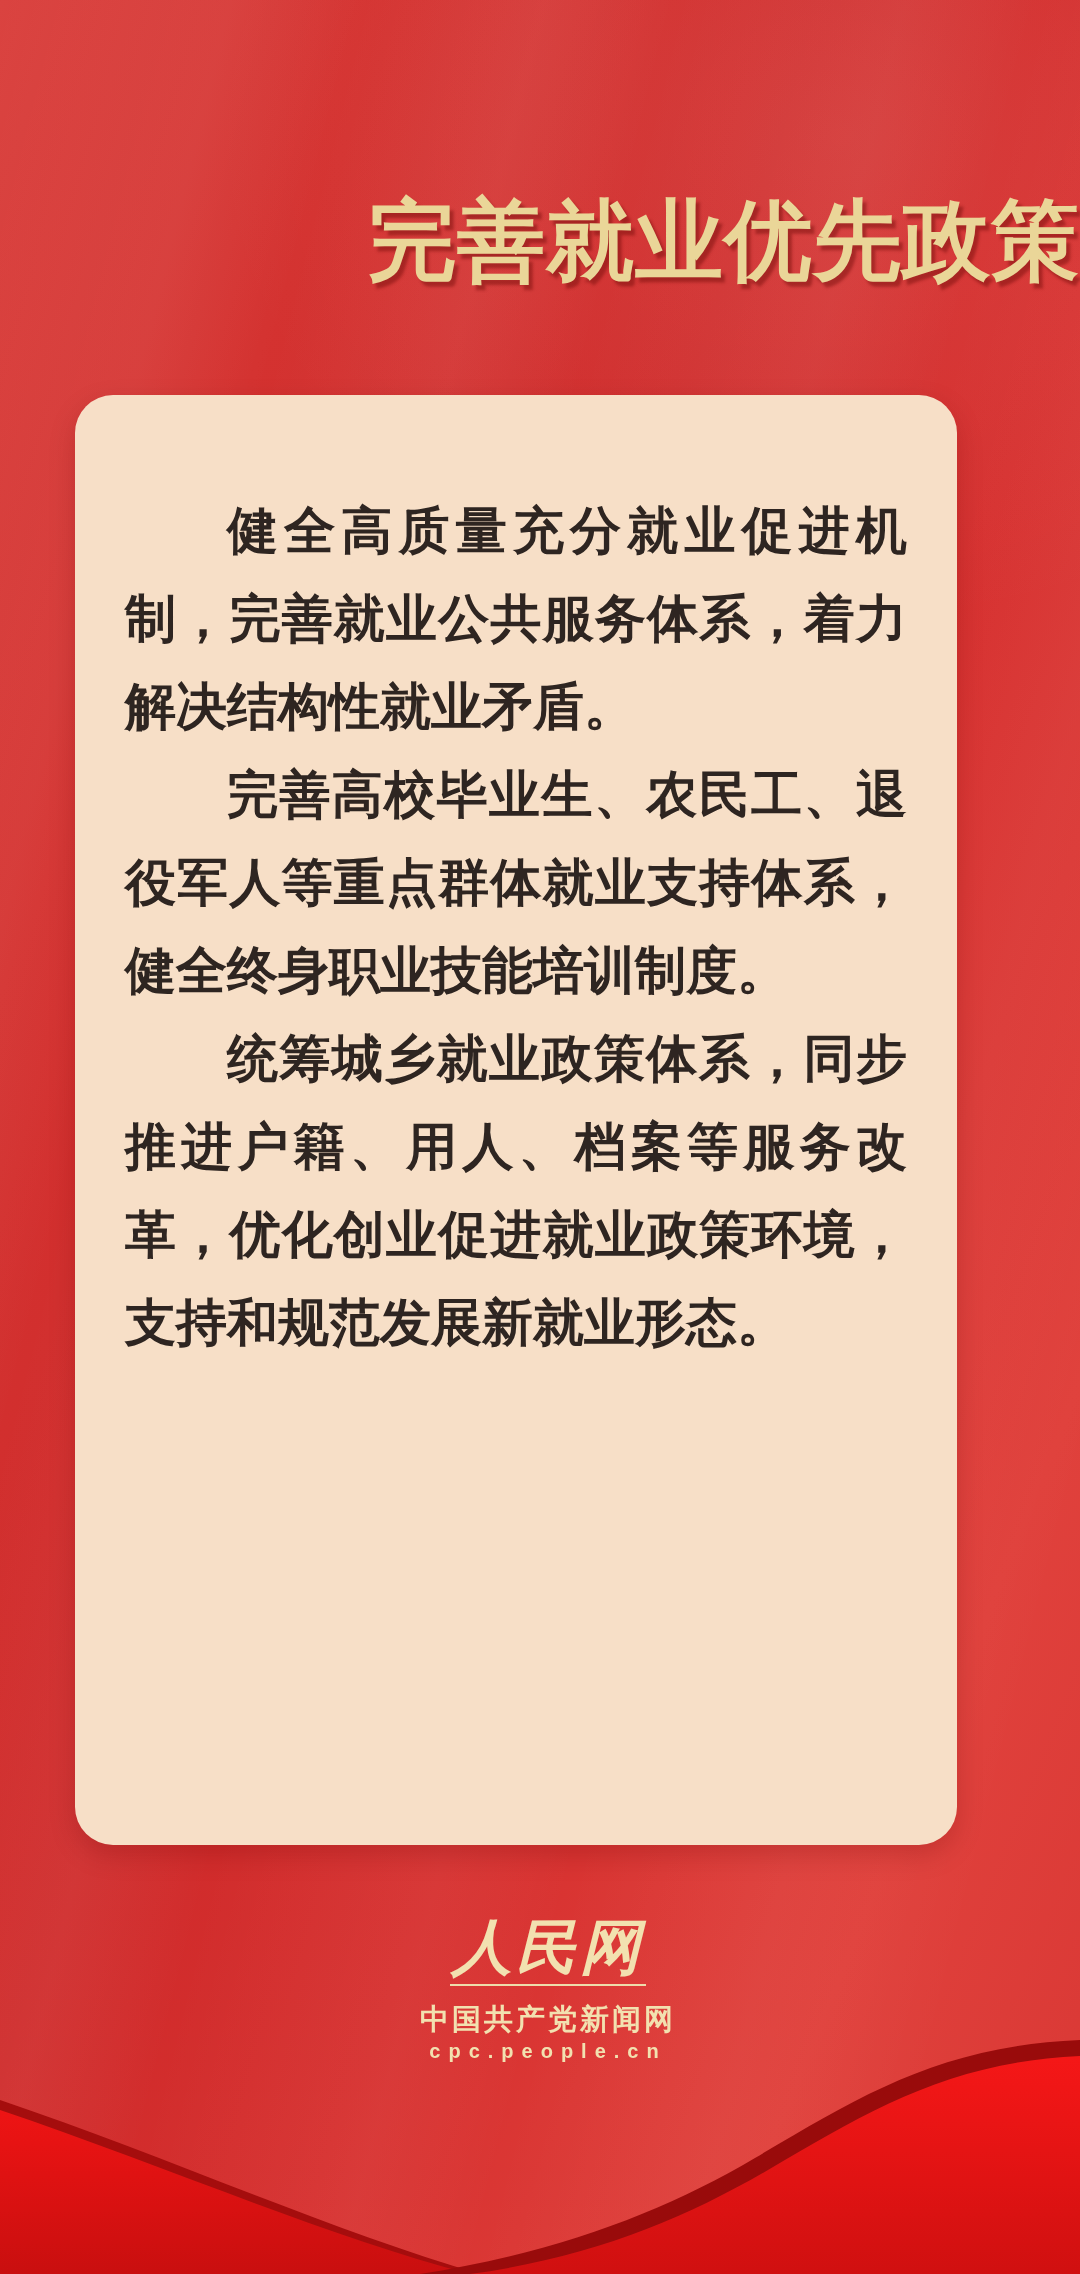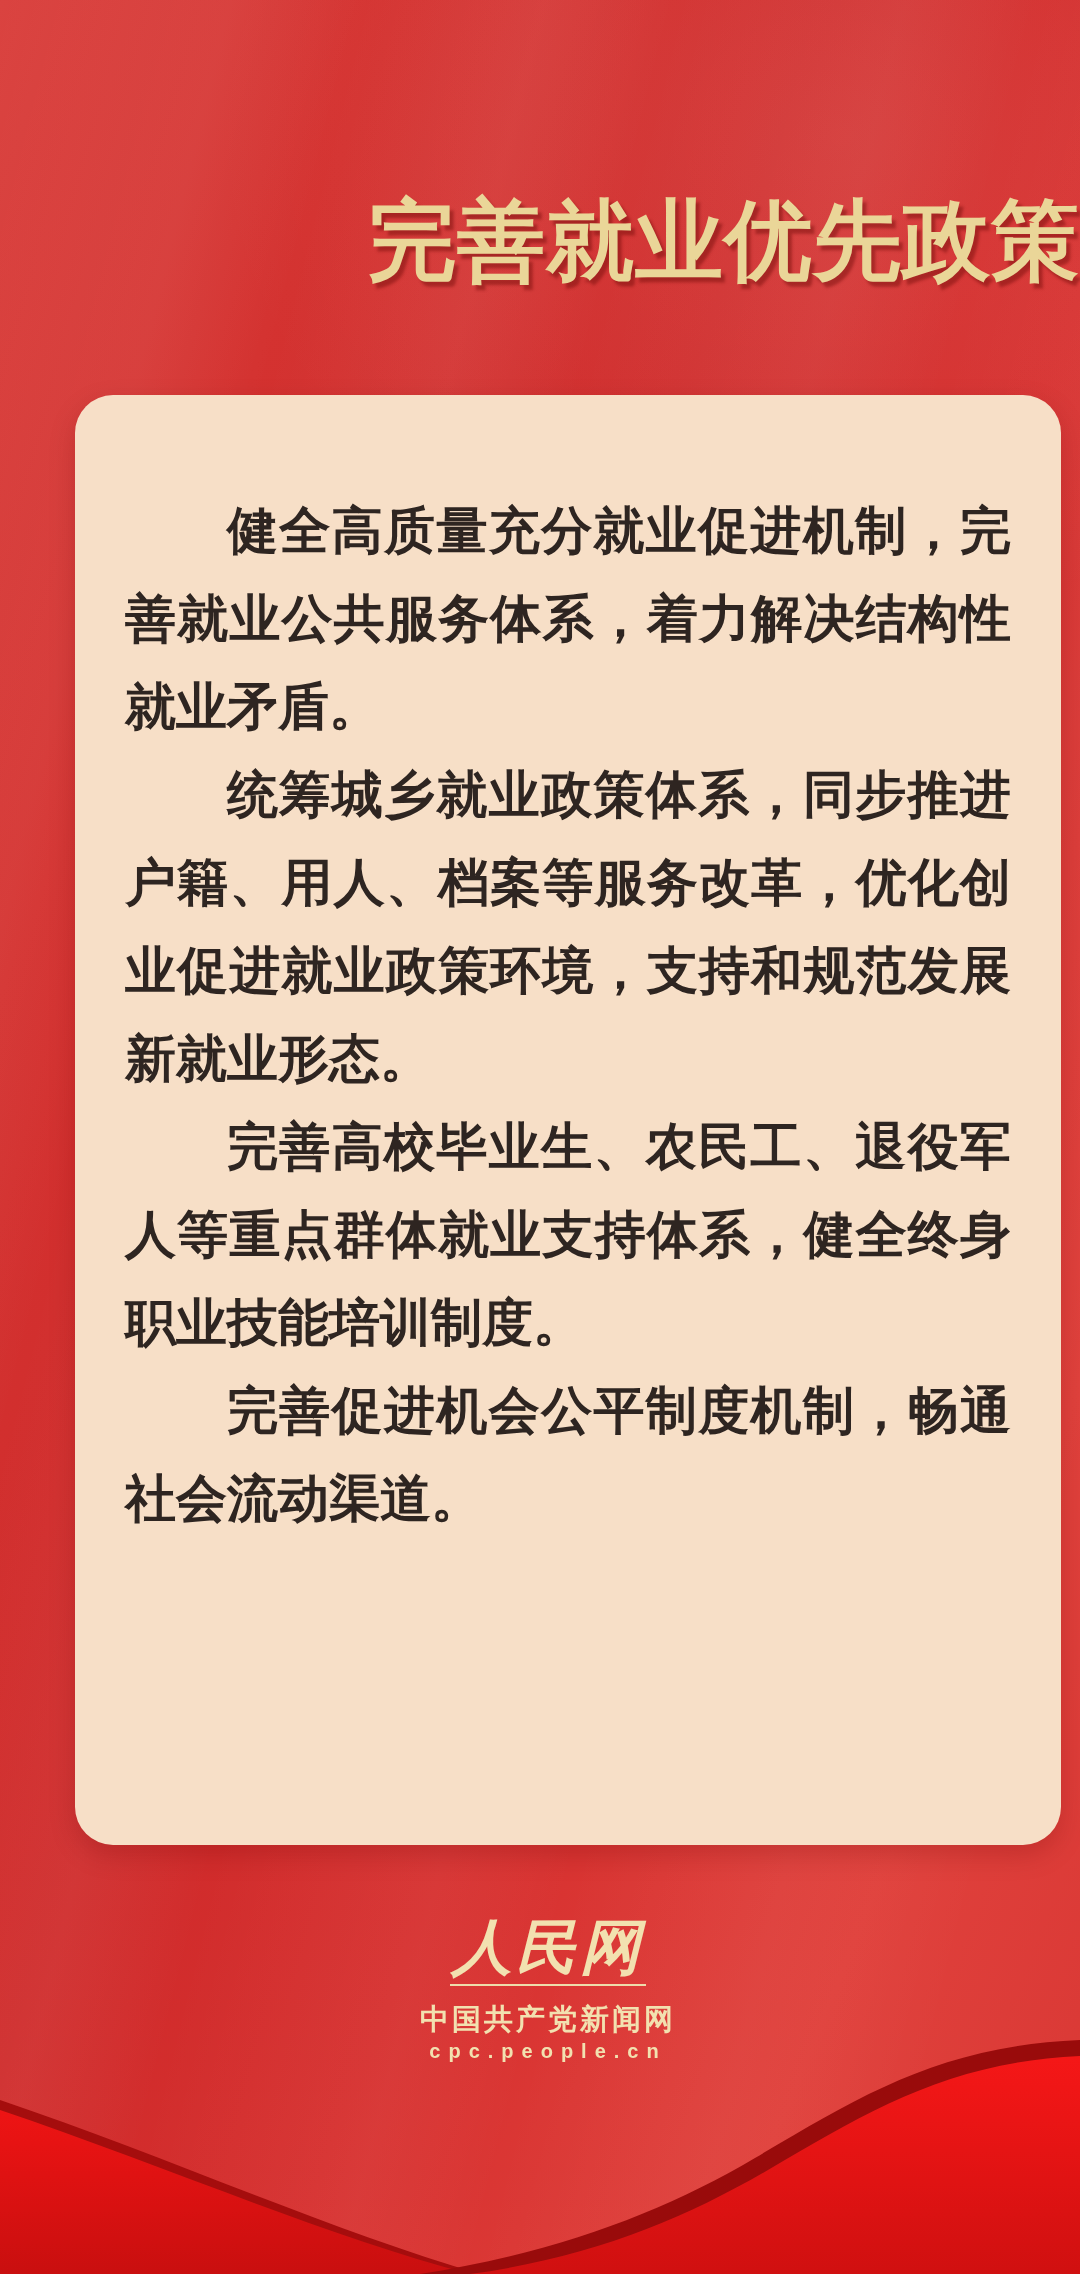--- a/index.html
+++ b/index.html
@@ -46,21 +46,21 @@
     text-align: right;
     font-size: 88px; line-height: 1; font-weight: 700;
     letter-spacing: 1px;
     color: #ead698;
     text-shadow: 4px 5px 3px rgba(110, 12, 8, 0.45);
   }
 
   
   .card {
     position: absolute; left: 75px; top: 395px;
-    width: 986px; height: 1450px;
+    width: 882px; height: 1450px;
     background: #f7dfc7;
     border-radius: 38px;
     box-shadow: 0 10px 26px rgba(100, 0, 0, 0.22);
     box-sizing: border-box;
     padding: 92px 50px 0 50px;
   }
   .card-text p {
     margin: 0;
     text-indent: 2em;
     font-size: 51px;
@@ -124,23 +124,22 @@
   <path d="M0,76 C 160,130 320,200 470,240 L 0,240 Z" fill="url(#leftGrad)"></path>
   <path d="M1080,6 C 940,12 860,62 755,124 C 665,177 560,218 420,240 L 1080,240 Z" fill="#990b0b"></path>
   <path d="M1080,22 C 950,28 870,76 768,136 C 684,185 590,224 470,240 L 1080,240 Z" fill="url(#humpGrad)"></path>
 </svg>
 
 <div class="poster-title">完善就业优先政策</div>
 
 <div class="card">
   <div class="card-text">
       <p>健全高质量充分就业促进机制，完善就业公共服务体系，着力解决结构性就业矛盾。</p>
+      <p>完善高校毕业生、农民工、退役军人等重点群体就业支持体系，健全终身职业技能培训制度。</p>
       <p>统筹城乡就业政策体系，同步推进户籍、用人、档案等服务改革，优化创业促进就业政策环境，支持和规范发展新就业形态。</p>
-      <p>完善高校毕业生、农民工、退役军人等重点群体就业支持体系，健全终身职业技能培训制度。</p>
-      <p>完善促进机会公平制度机制，畅通社会流动渠道。</p>
     </div>
 </div>
 
 <div class="footer">
   <div class="logo-script">人民网</div>
   <div class="logo-underline"></div>
   <div class="site-name">中国共产党新闻网</div>
   <div class="site-url">cpc.people.cn</div>
 </div>
 

